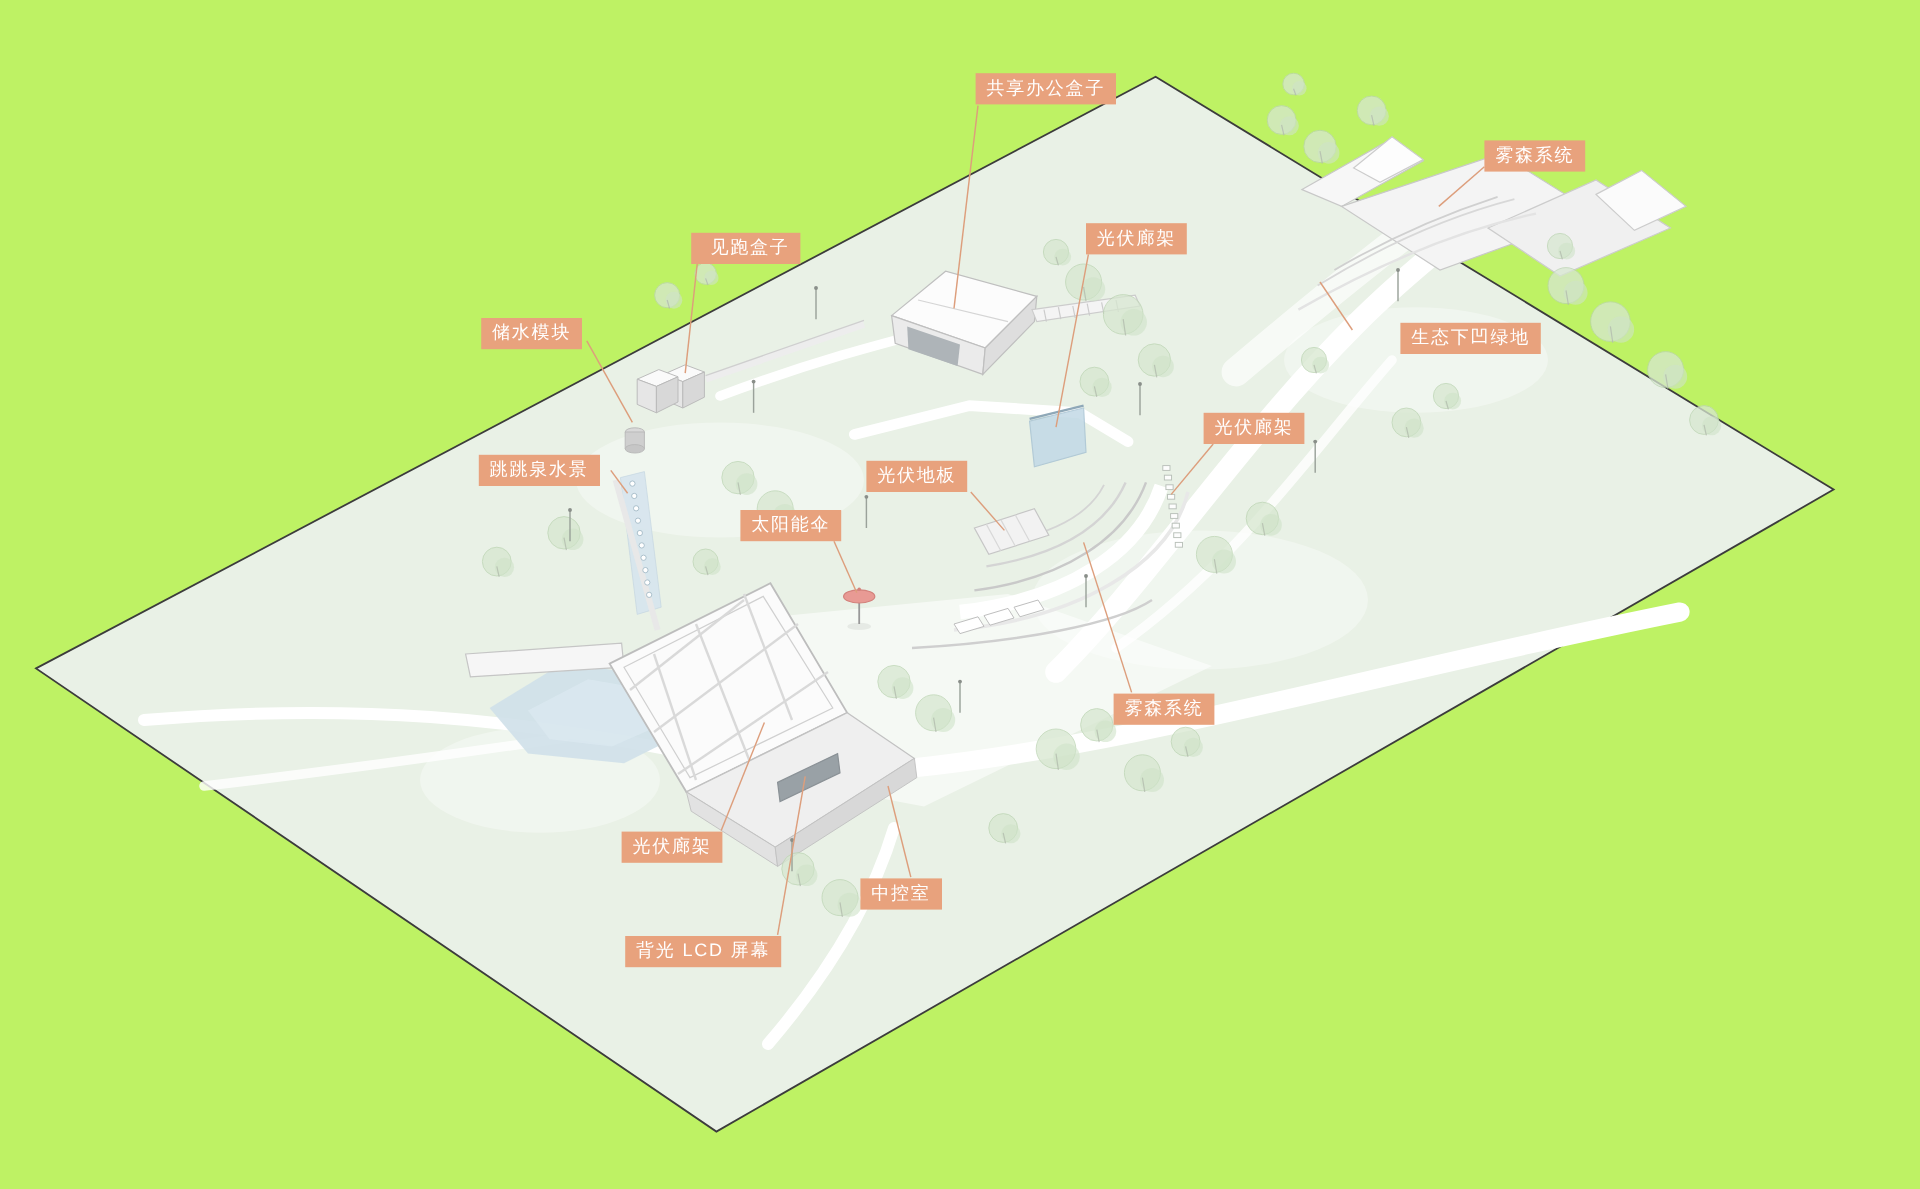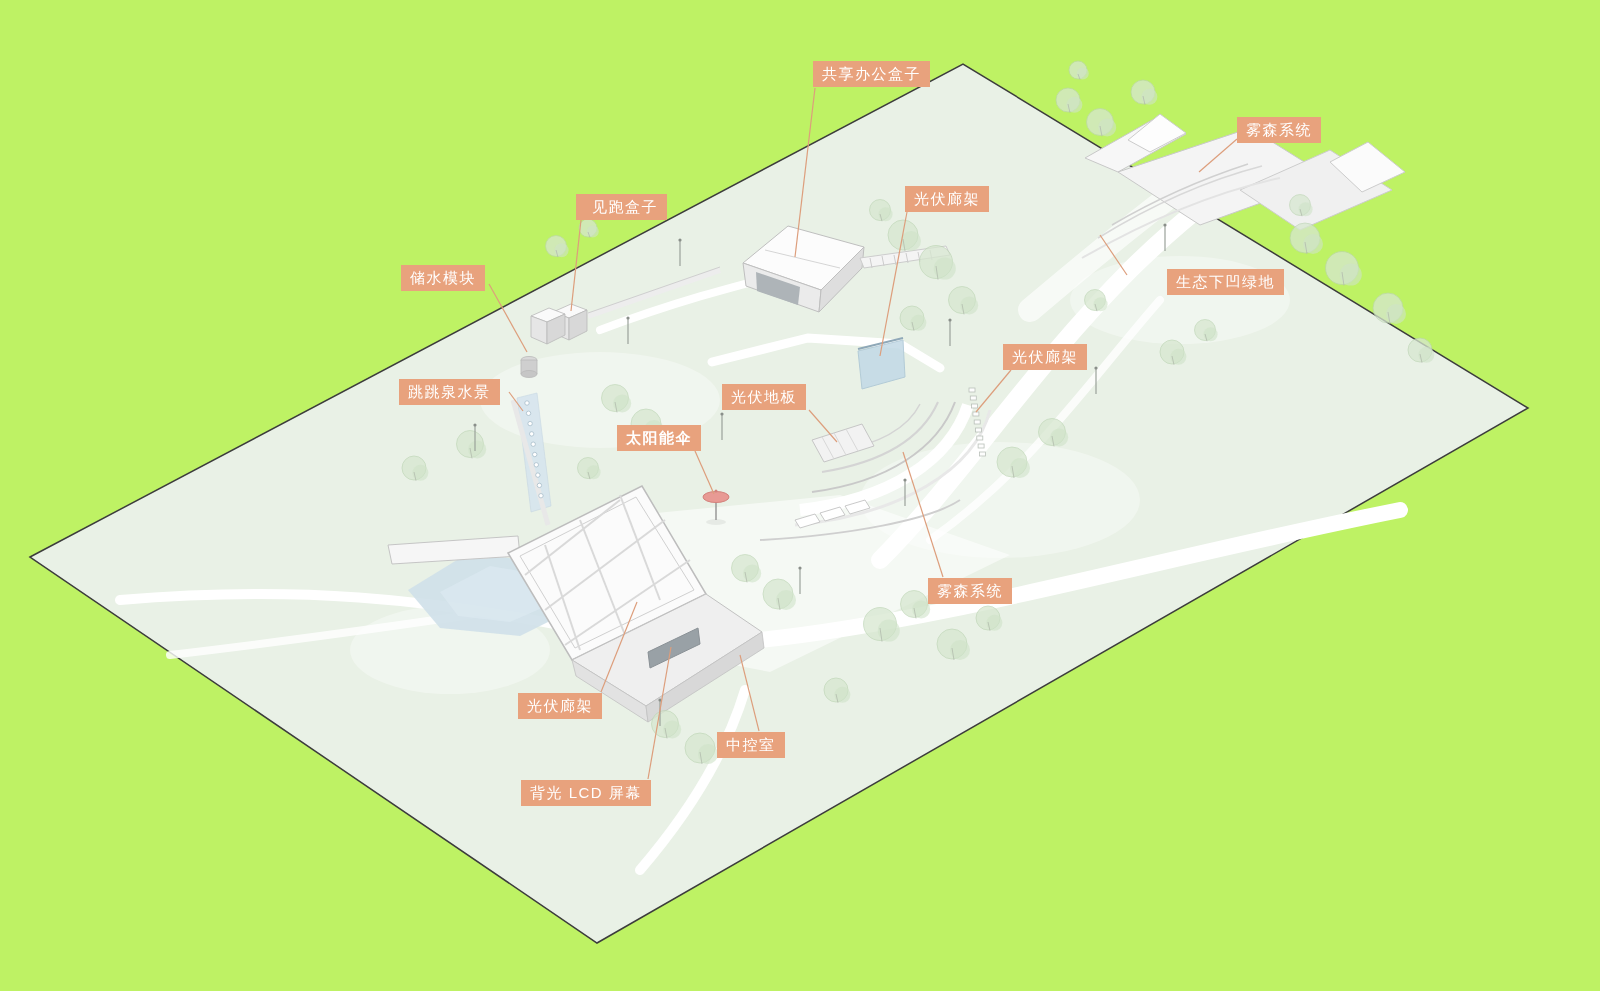--- a/index.html
+++ b/index.html
@@ -317,19 +317,19 @@
   <div id="labels">
       <div class="label" style="left: 813px; top: 61px;">共享办公盒子</div>
       <div class="label" style="left: 1237px; top: 117px;">雾森系统</div>
       <div class="label" style="left: 905px; top: 186px;">光伏廊架</div>
       <div class="label" style="left: 576px; top: 194px; padding-left: 16px;">见跑盒子</div>
       <div class="label" style="left: 401px; top: 265px;">储水模块</div>
       <div class="label" style="left: 1128px; top: 269px; margin-left: 39px;">生态下凹绿地</div>
       <div class="label" style="left: 1003px; top: 344px;">光伏廊架</div>
       <div class="label" style="left: 399px; top: 379px;">跳跳泉水景</div>
       <div class="label" style="left: 722px; top: 384px;">光伏地板</div>
-      <div class="label" style="left: 617px; top: 425px; font-weight: bold;">太阳能伞</div>
+      <div class="label" style="left: 617px; top: 425px;">太阳能伞</div>
       <div class="label" style="left: 928px; top: 578px;">雾森系统</div>
       <div class="label" style="left: 518px; top: 693px;">光伏廊架</div>
       <div class="label" style="left: 717px; top: 732px;">中控室</div>
       <div class="label" style="left: 521px; top: 780px;">背光 LCD 屏幕</div>
     </div>
 </div>
 
 </body></html>

